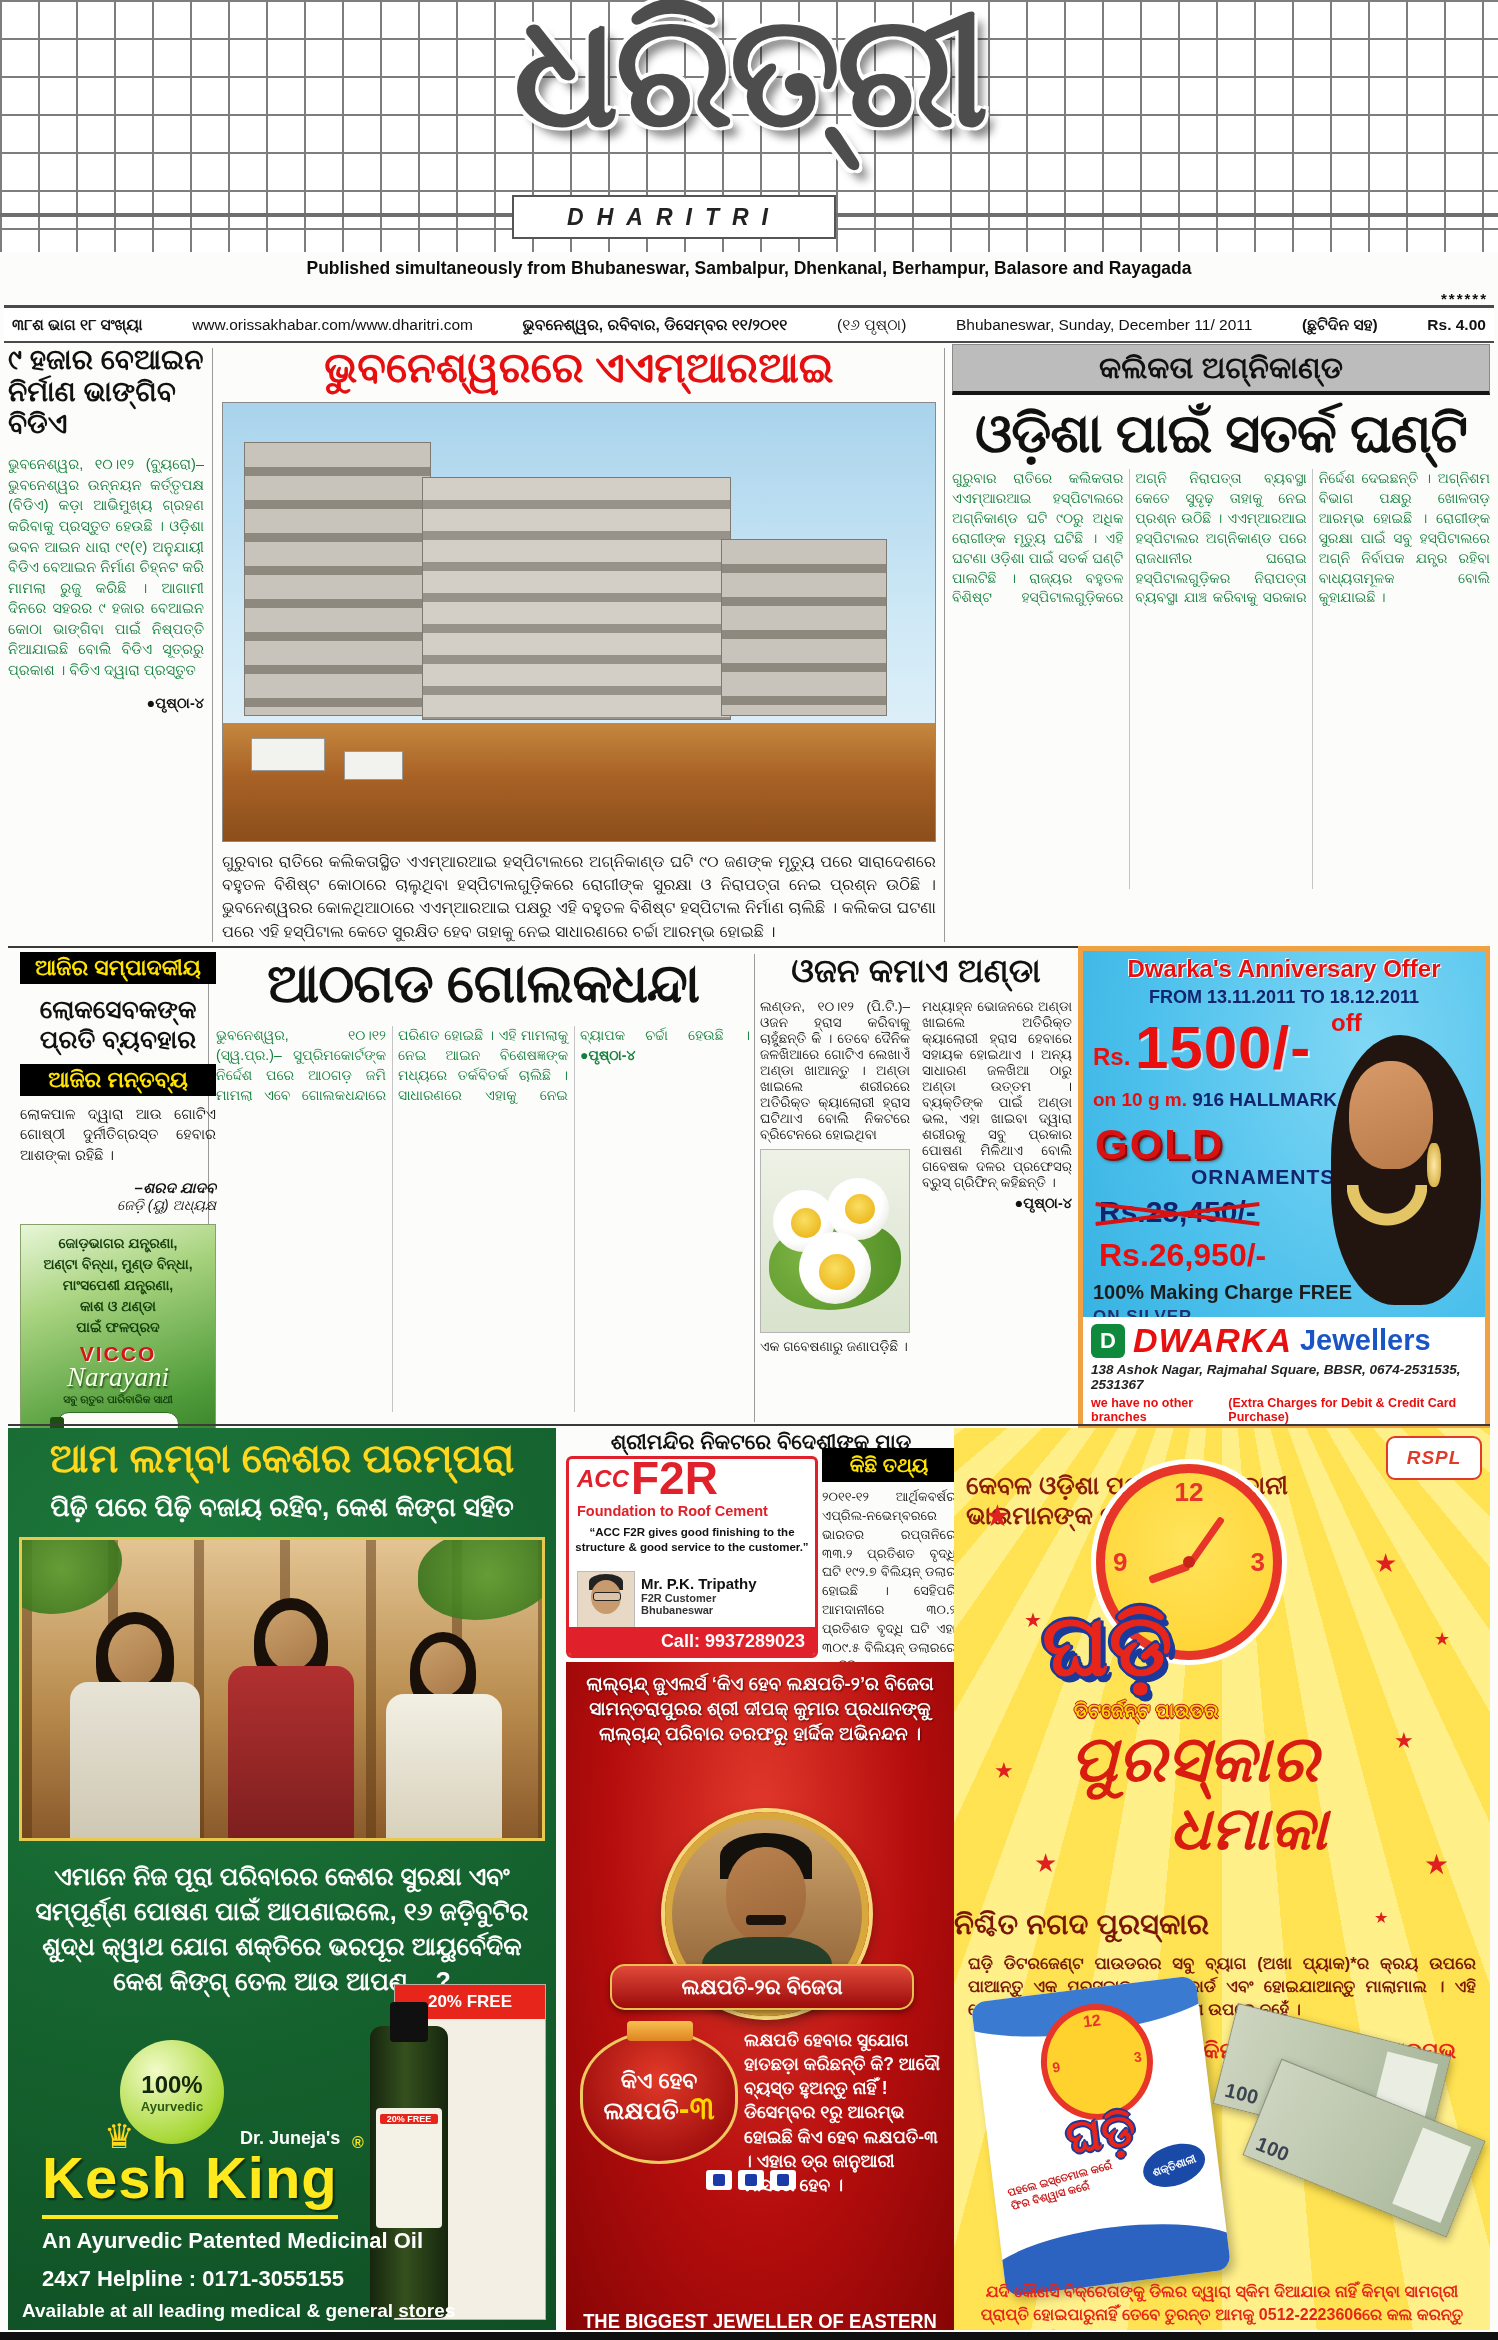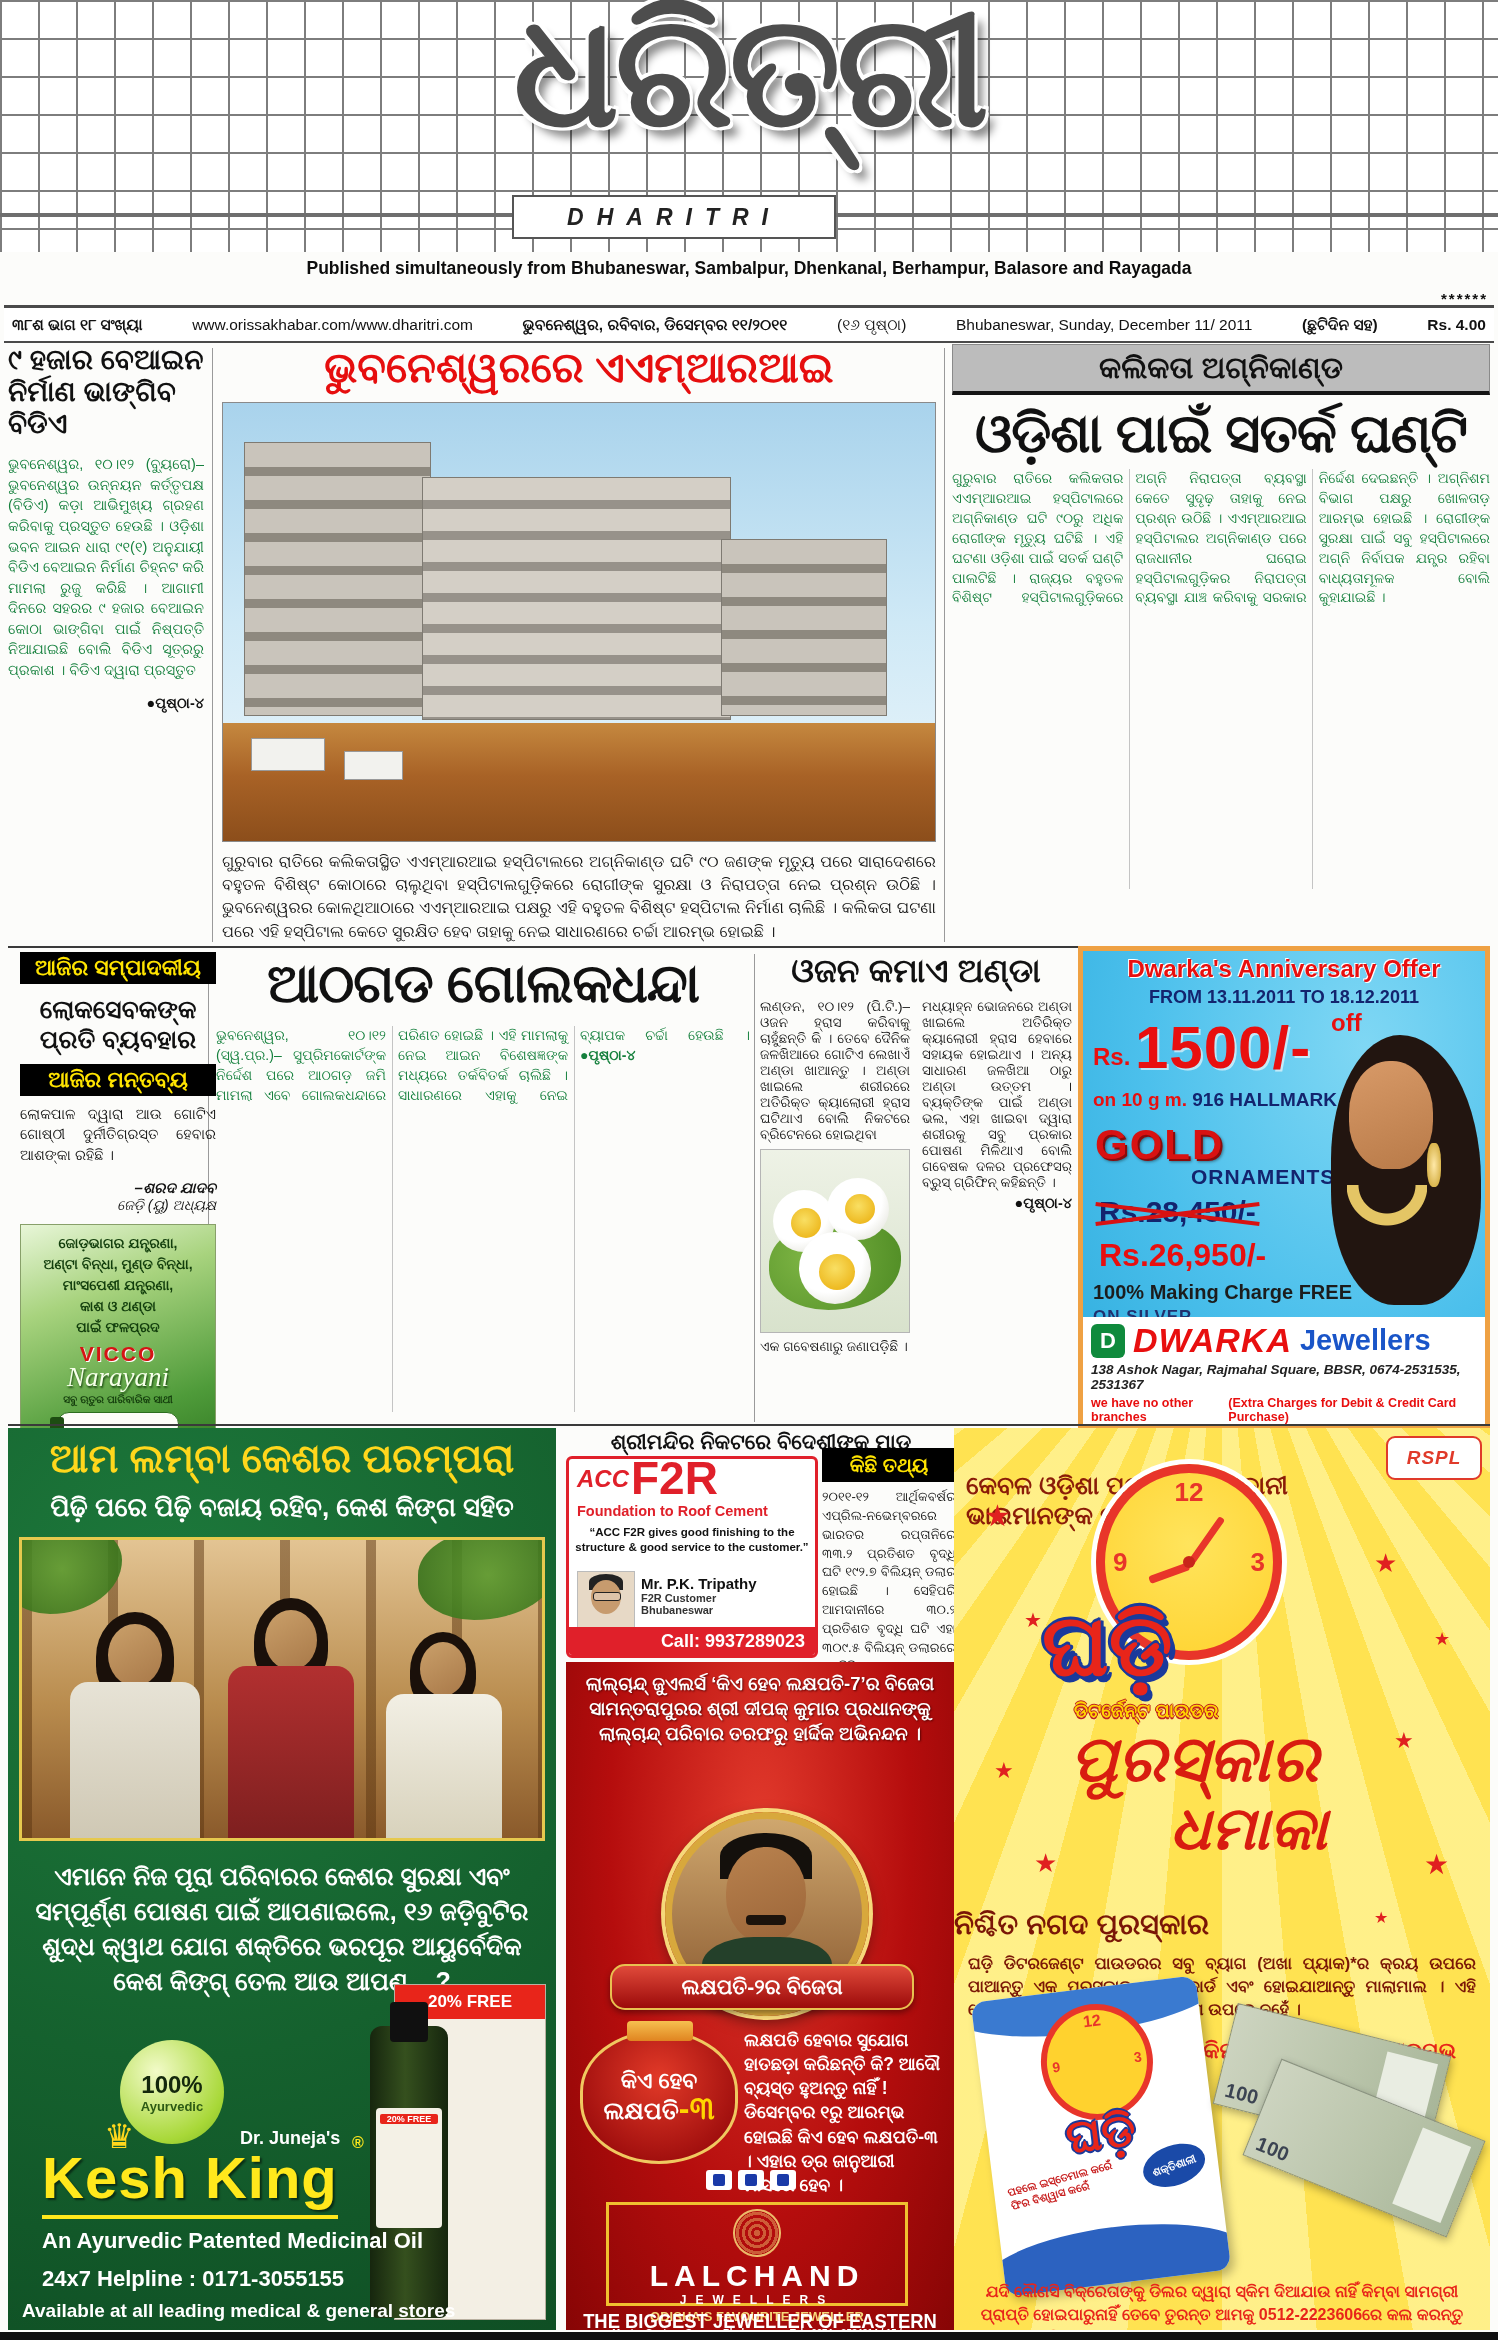--- a/index.html
+++ b/index.html
@@ -482,48 +482,41 @@
 
       <div class="facts">
         <div class="blk-label">
           <span>କିଛି ତଥ୍ୟ</span>
         </div>
         <div class="facts-body">୨୦୧୧-୧୨ ଆର୍ଥିକବର୍ଷର ଏପ୍ରିଲ-ନଭେମ୍ବରରେ ଭାରତର ରପ୍ତାନିରେ ୩୩.୨ ପ୍ରତିଶତ ବୃଦ୍ଧି ଘଟି ୧୯୨.୭ ବିଲିୟନ୍ ଡଲାର ହୋଇଛି । ସେହିପରି ଆମଦାନୀରେ ୩୦.୨ ପ୍ରତିଶତ ବୃଦ୍ଧି ଘଟି ଏହା ୩୦୯.୫ ବିଲିୟନ୍ ଡଲାରରେ ପହଞ୍ଚିଛି ।</div>
         <div class="facts-src">(ବାଣିଜ୍ୟ ମନ୍ତ୍ରଣାଳୟ ରିପୋର୍ଟ)</div>
       </div>
 
       <div class="lal">
-        <div class="lal-intro">ଲାଲ୍‌ଚାନ୍ଦ୍ ଜୁଏଲର୍ସ ‘କିଏ ହେବ ଲକ୍ଷପତି-7’ର ବିଜେତା ସାମନ୍ତରାପୁରର ଶ୍ରୀ ଦୀପକ୍ କୁମାର ପ୍ରଧାନଙ୍କୁ ଲାଲ୍‌ଚାନ୍ଦ୍ ପରିବାର ତରଫରୁ ହାର୍ଦ୍ଦିକ ଅଭିନନ୍ଦନ ।</div>
+        <div class="lal-intro">ଲାଲ୍‌ଚାନ୍ଦ୍ ଜୁଏଲର୍ସ ‘କିଏ ହେବ ଲକ୍ଷପତି-୨’ର ବିଜେତା ସାମନ୍ତରାପୁରର ଶ୍ରୀ ଦୀପକ୍ କୁମାର ପ୍ରଧାନଙ୍କୁ ଲାଲ୍‌ଚାନ୍ଦ୍ ପରିବାର ତରଫରୁ ହାର୍ଦ୍ଦିକ ଅଭିନନ୍ଦନ ।</div>
         <div class="lal-port">
           <div class="lal-hair"></div>
           <div class="lal-face"></div>
           <div class="lal-mus"></div>
           <div class="lal-shirt"></div>
         </div>
         <div class="lal-ribbon">
           <span>ଲକ୍ଷପତି-୨ର ବିଜେତା</span>
         </div>
         <div class="lal-badge">
           <div class="lal-bban"></div>
           <div class="t1">କିଏ ହେବ</div>
           <div class="t2"><span>ଲକ୍ଷପତି</span><em>-୩</em></div>
         </div>
         <div class="lal-para">ଲକ୍ଷପତି ହେବାର ସୁଯୋଗ ହାତଛଡ଼ା କରିଛନ୍ତି କି? ଆଦୌ ବ୍ୟସ୍ତ ହୁଅନ୍ତୁ ନାହିଁ ! ଡିସେମ୍ବର ୧ରୁ ଆରମ୍ଭ ହୋଇଛି କିଏ ହେବ ଲକ୍ଷପତି-୩ । ଏହାର ଡ୍ର ଜାନୁଆରୀ ମାସରେ ହେବ ।</div>
         <div class="lal-logos">
             <i></i>
             <i></i>
             <i></i>
           </div>
-        <div class="lal-box">
-          <div class="lal-orn"></div>
-          <div class="lal-brand">LALCHAND</div>
-          <div class="lal-sub">JEWELLERS</div>
-          <div class="lal-tag">ODISHA'S FAVOURITE JEWELLER</div>
-          <div class="lal-addr">Master Canteen Square, Bhubaneswar, Tel : 0674 - 2534614 / 15 / 17</div>
-        </div>
         <div class="lal-foot">THE BIGGEST JEWELLER OF EASTERN INDIA</div>
       </div>
     </div>
 
     <div class="ghadi">
       <div class="sunburst"></div>
       <div class="gh-top">କେବଳ ଓଡ଼ିଶା ପ୍ରାନ୍ତର ଦୋକାନୀ ଭାଇମାନଙ୍କ ପାଇଁ</div>
       <div class="rspl">RSPL</div>
       <div class="clock">
         <span class="n12">12</span>

